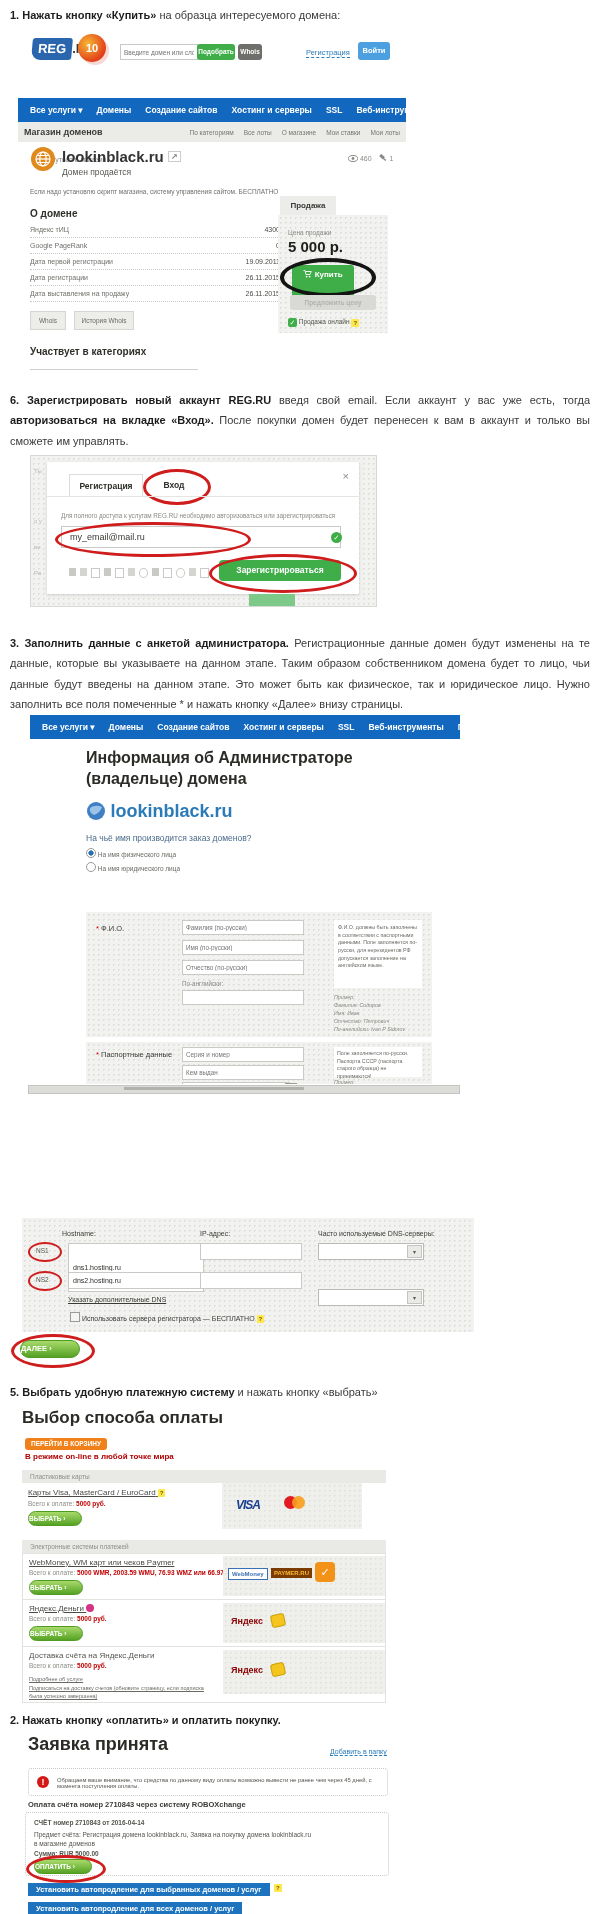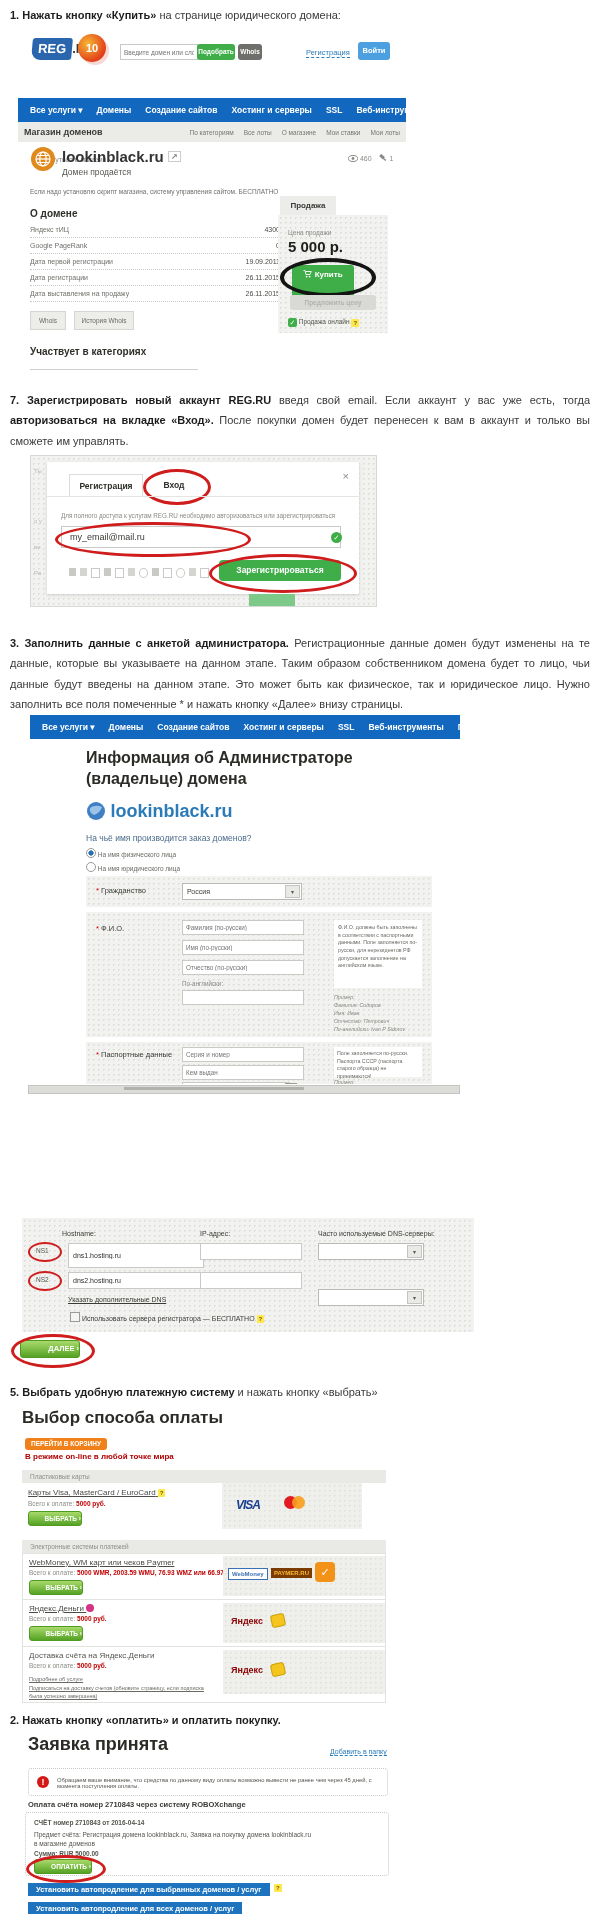--- a/index.html
+++ b/index.html
@@ -7,21 +7,21 @@
   .abs{position:absolute;}
   .para{font-size:11px;color:#3a3a3a;line-height:1.85;text-align:justify;}
   .para b{color:#1d1d1d;}
   .shot{border:0;}
   .dots{background-color:#f2f2f0;background-image:radial-gradient(#dfdfdc 1px,transparent 1px);background-size:5px 5px;}
   .inp{background:#fff;border:1px solid #c9c9c6;font-family:"Liberation Sans",sans-serif;}
   .g{color:#8a8a86;}
   .link{color:#2b7bb9;}
   .u{text-decoration:underline;}
   .greenbtn{background:#3fae49;color:#fff;border-radius:3px;font-weight:bold;text-align:center;}
-  .pill{background:linear-gradient(#a8da6b,#55a224);border:1px solid #4f9a1f;border-radius:3px;color:#fff;font-weight:bold;text-align:right;}
+  .pill{background:linear-gradient(#a8da6b,#55a224);border:1px solid #4f9a1f;border-radius:9px;color:#fff;font-weight:bold;text-align:left;}
   .ell{border:3px solid #cf1d1d;border-radius:50%;background:transparent;}
   .bell{border:4px solid #141414;border-radius:50%;}
   .q{display:inline-block;background:#ffe84d;color:#6b5d00;font-size:6px;line-height:8px;padding:0 2px;border-radius:1px;font-weight:bold;vertical-align:middle;}
   .gc{display:inline-block;background:#3fae49;color:#fff;border-radius:2px;width:9px;height:9px;line-height:9px;text-align:center;font-size:7px;vertical-align:middle;}
   .navbar{background:#1268bf;color:#fff;display:flex;align-items:center;gap:14px;padding:0 12px;font-size:8.5px;font-weight:bold;white-space:nowrap;overflow:hidden;}
   .tbl-row{display:flex;justify-content:space-between;border-bottom:1px dotted #c9c9c6;font-size:7px;color:#6f6f6b;align-items:center;height:15px;}
   .grpbar{background:#e9e9e6;color:#8d8d88;font-size:6.5px;line-height:13px;padding:0 8px;}
   .payrow-link{font-size:8px;color:#4a4a46;}
   .total{font-size:6.5px;color:#8a8a86;}
   .total b{color:#c00000;font-weight:bold;}
@@ -31,21 +31,21 @@
   .radio{display:inline-block;width:8px;height:8px;border:1px solid #9a9a96;border-radius:50%;background:#fff;vertical-align:-1px;}
   .radio.sel{background:radial-gradient(circle at 50% 50%, #2a6fb5 0 2.4px, #fff 2.8px);}
   .ddl{position:relative;background:#fff;border:1px solid #b9b9b5;}
   .ddl .arrowbox{position:absolute;right:1px;top:1px;bottom:1px;width:13px;background:#e9e9e6;border:1px solid #c4c4c0;text-align:center;color:#555;}
 </style>
 </head>
 <body>
 
 <div id="page">
 
-  <div class="abs para" style="left:10px;top:5px;width:580px"><b>1. Нажать кнопку «Купить»</b><span> на странице юридического домена:</span></div>
+  <div class="abs para" style="left:10px;top:5px;width:580px"><b>1. Нажать кнопку «Купить»</b><span> на образца интересуемого домена:</span></div>
 
   <div class="abs shot" style="left:18px;top:28px;width:392px;height:345px">
 
     <div class="abs" style="left:14px;top:10px">
       <span style="display:inline-block;background:#2a66ad;color:#fff;font-weight:bold;font-size:13px;line-height:22px;padding:0 6px;border-radius:3px 3px 3px 9px;transform:skewX(-5deg)">REG</span><span style="color:#3a3a3a;font-weight:bold;font-size:13px">.RU</span>
     </div>
     <div class="abs" style="left:60px;top:6px;width:28px;height:28px;border-radius:50%;background:radial-gradient(circle at 35% 35%, #f7b733, #e2401b 70%);color:#fff;font-weight:bold;font-size:11px;line-height:28px;text-align:center;box-shadow:3px 3px 0 #f7d9d4">10</div>
     <input class="abs inp" style="left: 102px; top: 16px; width: 70px; height: 14px; font-size: 6.5px; padding: 0px 3px;" placeholder="Введите домен или слово">
     <div class="abs greenbtn" style="left:179px;top:16px;width:38px;height:16px;font-size:6.5px;line-height:16px">Подобрать</div>
     <div class="abs" style="left:220px;top:16px;width:24px;height:16px;background:#6e6e6a;color:#fff;border-radius:3px;font-size:6.5px;line-height:16px;text-align:center;font-weight:bold">Whois</div>
@@ -137,21 +137,21 @@
             <circle cx="6.6" cy="6.6" r="0.9" fill="#fff"></circle>
           </svg>
         <span>Купить</span>
       </div>
       <div class="abs bell" style="left:2px;top:43px;width:88px;height:31px"></div>
       <div class="abs" style="left:12px;top:80px;width:86px;height:15px;background:#d9d9d5;color:#b3b3af;border-radius:3px;font-size:6.5px;line-height:15px;text-align:center;font-weight:bold">Предложить цену</div>
       <div class="abs" style="left:10px;top:103px;font-size:6.5px;color:#55554f"><span class="gc">✓</span> <span>Продажа онлайн</span> <span class="q">?</span></div>
     </div>
   </div>
 
-  <div class="abs para" style="left:10px;top:390px;width:580px"><b>7. Зарегистрировать новый аккаунт REG.RU</b><span> введя свой email. Если аккаунт у вас уже есть, тогда </span><b>авторизоваться на вкладке «Вход».</b><span> После покупки домен будет перенесен к вам в аккаунт и только вы сможете им управлять.</span></div>
+  <div class="abs para" style="left:10px;top:390px;width:580px"><b>6. Зарегистрировать новый аккаунт REG.RU</b><span> введя свой email. Если аккаунт у вас уже есть, тогда </span><b>авторизоваться на вкладке «Вход».</b><span> После покупки домен будет перенесен к вам в аккаунт и только вы сможете им управлять.</span></div>
 
   <div class="abs dots shot" style="left:30px;top:455px;width:345px;height:150px;border:1px solid #d8d8d4">
     <div class="abs frag" style="left:3px;top:12px">Ты</div>
     <div class="abs frag" style="left:3px;top:62px">о у</div>
     <div class="abs frag" style="left:3px;top:88px">вн</div>
     <div class="abs frag" style="left:3px;top:114px">Ра</div>
     <div class="abs" style="left:16px;top:6px;width:312px;height:132px;background:#fff;box-shadow:0 1px 3px rgba(0,0,0,.15)">
       <div class="abs g" style="right:10px;top:8px;font-size:11px">×</div>
       <div class="abs" style="left:22px;top:12px;width:72px;height:22px;background:#fff;border:1px solid #dcdcd8;border-bottom:0;font-size:8.5px;font-weight:bold;color:#2e2e2a;text-align:center;line-height:22px">Регистрация</div>
       <div class="abs" style="left:104px;top:12px;width:46px;height:22px;font-size:8.5px;font-weight:bold;color:#2e2e2a;text-align:center;line-height:22px">Вход</div>
@@ -198,24 +198,20 @@
       <svg width="20" height="20" viewBox="0 0 20 20" style="vertical-align:-4px">
           <circle cx="10" cy="10" r="9" fill="#3f7fc4"></circle>
           <path d="M4 7 q5 -4 12 -1 q-2 6 -8 8 q-5 -2 -4 -7z" fill="#9cc3e8"></path>
         </svg>
       <span style="font-size:18px;color:#2b7bb9;font-weight:bold">lookinblack.ru</span>
     </div>
     <div class="abs" style="left:58px;top:118px;font-size:8.5px;color:#4a6a8a">На чьё имя производится заказ доменов?</div>
     <div class="abs" style="left:58px;top:133px;font-size:6.5px;color:#6a6a65"><span class="radio sel"></span> <span>На имя физического лица</span></div>
     <div class="abs" style="left:58px;top:147px;font-size:6.5px;color:#6a6a65"><span class="radio"></span> <span>На имя юридического лица</span></div>
 
-    <div class="abs dots" style="left:58px;top:161px;width:346px;height:31px">
-      <div class="abs" style="left:10px;top:10px;font-size:7.5px;color:#3a3a36"><span style="color:#c00">*</span> <span>Гражданство</span></div>
-      <div class="abs ddl" style="left:96px;top:7px;width:114px;height:15px;font-size:7px;line-height:15px;padding-left:4px;color:#3a3a36"><span>Россия</span><span class="arrowbox" style="font-size:6px;line-height:13px">▾</span></div>
-    </div>
 
     <div class="abs dots" style="left:58px;top:197px;width:346px;height:125px">
       <div class="abs" style="left:10px;top:12px;font-size:7.5px;color:#3a3a36"><span style="color:#c00">*</span> <span>Ф.И.О.</span></div>
       <input class="abs inp" style="left: 96px; top: 8px; width: 114px; height: 13px; font-size: 6.3px; padding: 0px 3px;" placeholder="Фамилия (по-русски)">
       <input class="abs inp" style="left: 96px; top: 28px; width: 114px; height: 13px; font-size: 6.3px; padding: 0px 3px;" placeholder="Имя (по-русски)">
       <input class="abs inp" style="left: 96px; top: 48px; width: 114px; height: 13px; font-size: 6.3px; padding: 0px 3px;" placeholder="Отчество (по-русски)">
       <div class="abs g" style="left:96px;top:68px;font-size:6.3px">По-английски:</div>
       <input class="abs inp" style="left: 96px; top: 78px; width: 114px; height: 13px; font-size: 6.3px; padding: 0px 3px;">
       <div class="abs" style="left:248px;top:8px;width:88px;height:68px;background:#fff;font-size:5.3px;color:#6a6a65;padding:4px;box-sizing:border-box;line-height:1.45">Ф.И.О. должны быть заполнены в соответствии с паспортными данными. Поле заполняется по-русски, для нерезидентов РФ допускается заполнение на английском языке.</div>
       <div class="abs g" style="left:248px;top:82px;font-size:5.3px;font-style:italic;line-height:1.5">
@@ -243,21 +239,21 @@
   </div>
 
 
   <div class="abs dots shot" style="left:22px;top:1218px;width:452px;height:114px">
     <div class="abs" style="left:40px;top:12px;font-size:7px;color:#3a3a36">Hostname:</div>
     <div class="abs" style="left:178px;top:12px;font-size:7px;color:#3a3a36">IP-адрес:</div>
     <div class="abs" style="left:296px;top:12px;font-size:7px;color:#3a3a36">Часто используемые DNS-серверы:</div>
 
     <div class="abs" style="left:14px;top:29px;font-size:6.5px;color:#55554f">NS1</div>
     <div class="abs ell" style="left:6px;top:24px;width:30px;height:16px;border-width:2px"></div>
-    <input class="abs inp" style="left: 46px; top: 25px; width: 126px; height: 15px; font-size: 7px; padding: 4px 4px; color: rgb(46, 46, 42);" value="dns1.hosting.ru">
+    <input class="abs inp" style="left: 46px; top: 25px; width: 126px; height: 15px; font-size: 7px; padding: 16px 4px; color: rgb(46, 46, 42);" value="dns1.hosting.ru">
     <input class="abs inp" style="left: 178px; top: 25px; width: 92px; height: 15px; font-size: 7px; padding: 0px 4px;">
     <div class="abs ddl" style="left:296px;top:25px;width:104px;height:15px">
         <span class="arrowbox" style="font-size:6px;line-height:13px">▾</span>
       </div>
 
     <div class="abs" style="left:14px;top:58px;font-size:6.5px;color:#55554f">NS2</div>
     <div class="abs ell" style="left:6px;top:53px;width:30px;height:16px;border-width:2px"></div>
     <input class="abs inp" style="left: 46px; top: 54px; width: 126px; height: 15px; font-size: 7px; padding: 0px 4px; color: rgb(46, 46, 42);" value="dns2.hosting.ru">
     <input class="abs inp" style="left: 178px; top: 54px; width: 92px; height: 15px; font-size: 7px; padding: 0px 4px;">
     <div class="abs ddl" style="left:296px;top:54px;width:104px;height:15px">

